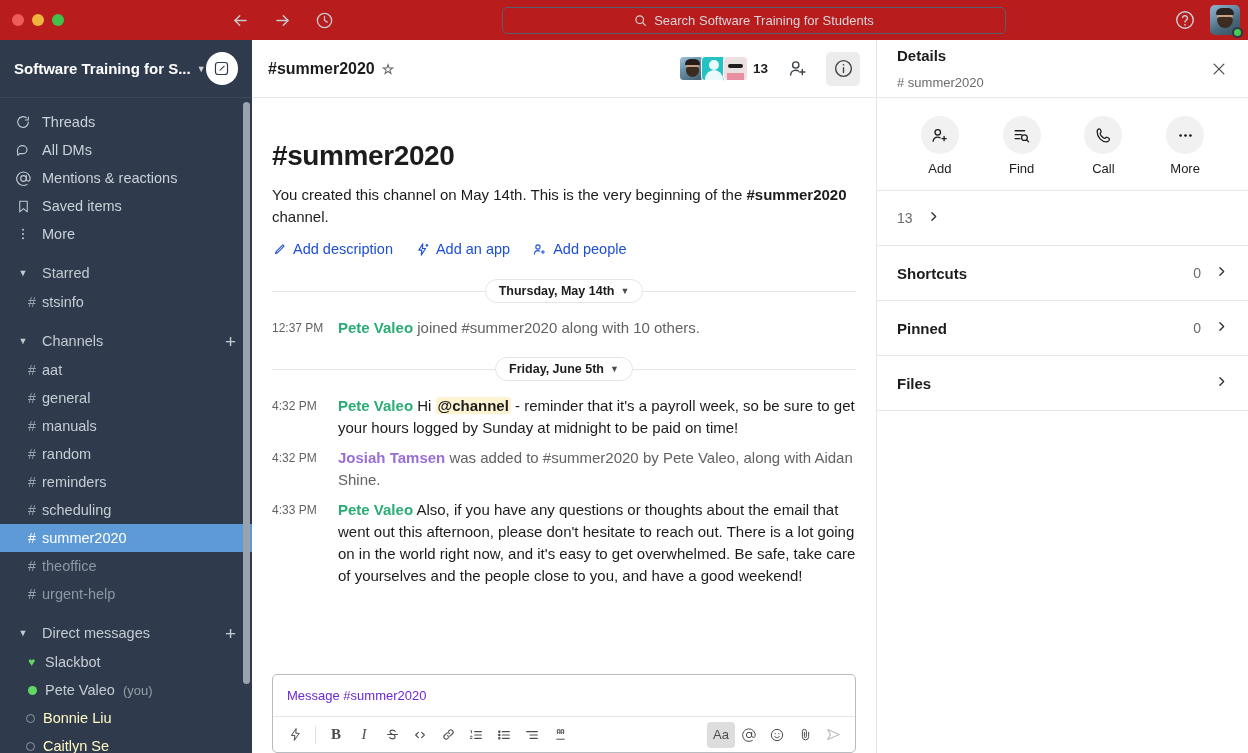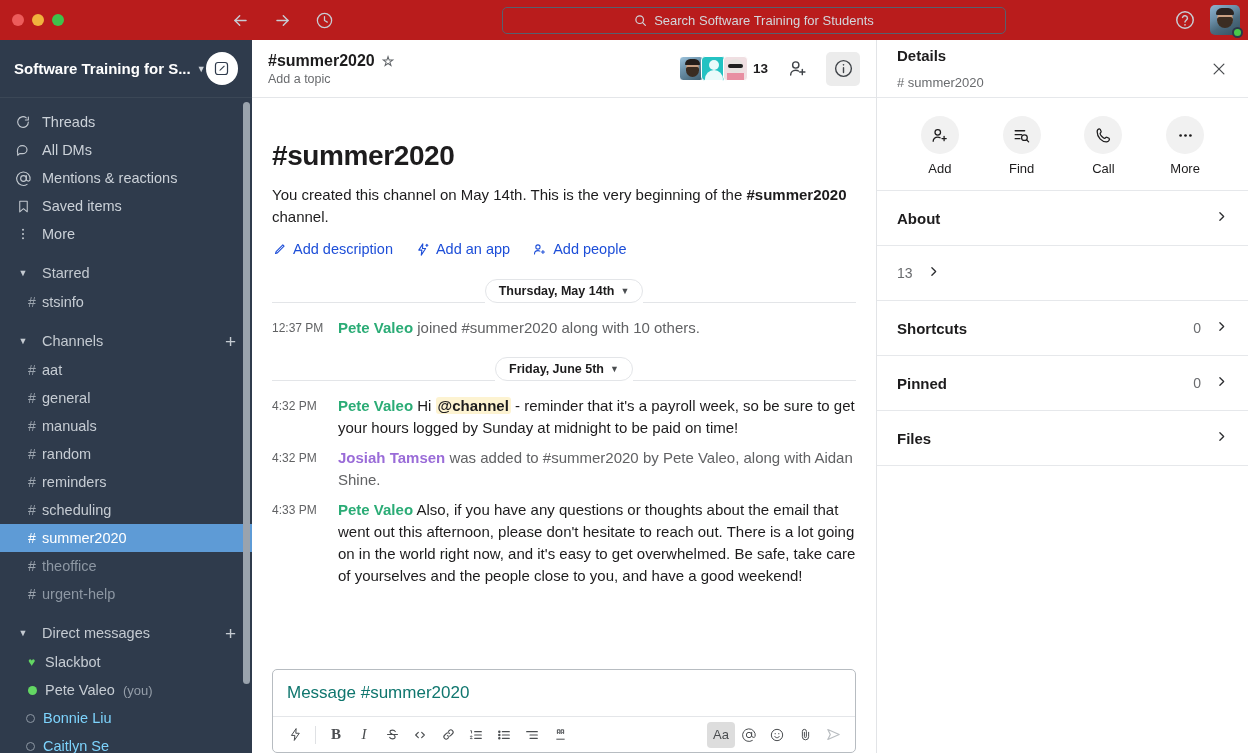--- a/index.html
+++ b/index.html
@@ -114,21 +114,21 @@
   }
   .chan-row .hash { width: 14px; color: #9ba4ae; font-size: 14px; }
   .chan-row.active { background: #5e9bd6; color: #ffffff; }
   .chan-row.active .hash { color: #ffffff; }
   .chan-row.muted { color: #8d97a3; }
 
   .dm-row {
     height: 28px; display: flex; align-items: center; gap: 8px;
     padding-left: 28px; font-size: 14.5px; color: #c6ccd3; cursor: pointer;
   }
-  .dm-row.dim { color: #7dd3fc; padding-left: 26px; }
+  .dm-row.dim { color: #fef9c3; padding-left: 26px; }
   .pres-dot { width: 9px; height: 9px; border-radius: 50%; }
   .pres-dot.online { background: #63d763; }
   .pres-dot.offline { border: 1.5px solid #8d97a3; background: transparent; }
   .heart { color: #63d763; font-size: 12px; width: 9px; }
   .you { color: #959ea9; font-size: 13px; }
 
   
   .main { flex: 1; background: #ffffff; display: flex; flex-direction: column; min-width: 0; }
   .chan-header {
     height: 58px; flex: 0 0 58px;
@@ -165,42 +165,42 @@
   .hdr-btn.sel { background: #ececec; }
 
   .msgs { flex: 1; overflow: hidden; padding: 0 20px; position: relative; }
   .intro { padding: 42px 0 0 0; }
   .intro h1 { font-size: 28px; font-weight: bold; color: #1d1c1d; letter-spacing: -0.4px; }
   .intro p { font-size: 15px; color: #1d1c1d; line-height: 1.48; margin-top: 12px; max-width: 580px; }
   .intro p b { font-weight: bold; }
   .intro-actions { display: flex; gap: 22px; margin-top: 13px; }
   .ia { display: flex; align-items: center; gap: 6px; color: #1d4ed8; font-size: 14.5px; cursor: pointer; }
 
-  .divider { display: flex; align-items: flex-end; margin: 22px 0 0 0; position: relative; }
+  .divider { display: flex; align-items: center; margin: 22px 0 0 0; position: relative; }
   .divider .line { flex: 1; height: 1px; background: #e3e5e8; }
   .divider .pill {
     border: 1px solid #e3e5e8; border-radius: 24px; background: #fff;
     padding: 4px 13px; font-size: 12.5px; font-weight: bold; color: #1d1c1d;
     display: flex; align-items: center; gap: 6px; cursor: pointer;
   }
   .divider .pill .cv { font-size: 9px; color: #4a4d50; }
 
   .msg { display: flex; padding: 8px 0 0 0; font-size: 15px; line-height: 1.46; }
   .msg .ts { width: 66px; flex: 0 0 66px; font-size: 12px; color: #616264; padding-top: 3px; text-align: left; }
   .msg .txt { flex: 1; color: #1d1c1d; max-width: 570px; }
   .uname { font-weight: bold; }
   .uname.green { color: #2bac76; }
   .uname.purple { color: #9a6cd8; }
   .sysmsg { color: #616264; }
   .mention { background: #fdf3d1; color: #1d1c1d; font-weight: bold; border-radius: 3px; padding: 0 2px; }
 
   
   .composer-wrap { padding: 8px 20px 0 20px; }
   .composer { border: 1px solid #b7bcc1; border-radius: 5px; background: #fff; }
-  .composer .inputline { padding: 13px 14px 13px 14px; font-size: 17px; color: #0f766e; }
+  .composer .inputline { padding: 13px 14px 13px 14px; font-size: 13px; color: #6d28d9; }
   .composer .tools {
     border-top: 1px solid #e4e6e9;
     height: 36px; display: flex; align-items: center; padding: 0 8px; gap: 0;
   }
   .tb { width: 28px; height: 26px; display: flex; align-items: center; justify-content: center; color: #4a4d50; cursor: pointer; border-radius: 4px; font-size: 14px; }
   .tb.bold { font-weight: bold; font-family: "Liberation Serif", serif; font-size: 15px; }
   .tb.ital { font-style: italic; font-family: "Liberation Serif", serif; font-size: 15px; }
   .tb.sel { background: #dddddd; }
   .tb.send { color: #b9bdc1; }
   .tsep { width: 1px; height: 18px; background: #dfe1e4; margin: 0 6px; }
@@ -424,21 +424,20 @@
       </div>
     </div>
 
     <div class="main">
       <div class="chan-header">
         <div class="chan-title-block">
           <div class="chan-title">
             <span>#summer2020</span>
             <span class="star">☆</span>
           </div>
-          <div class="chan-topic">Add a topic</div>
         </div>
         <div class="hdr-right">
           <div class="faces">
             <div class="face-chip fc1">
                 <div class="f"></div>
                 <div class="b"></div>
                 <div class="h"></div>
               </div>
             <div class="face-chip fc2">
                 <div class="h"></div>
@@ -694,29 +693,20 @@
                 <circle cx="5.8" cy="12" r="1.7"></circle>
                 <circle cx="12" cy="12" r="1.7"></circle>
                 <circle cx="18.2" cy="12" r="1.7"></circle>
               </svg>
           </div>
           <div class="lb">More</div>
         </div>
       </div>
 
       <div class="d-row">
-        <span class="lbl">About</span>
-        <span class="cnt"></span>
-        <span class="chev">
-          <svg width="13" height="13" viewBox="0 0 24 24" fill="none" stroke="currentColor" stroke-width="2.4" stroke-linecap="round" stroke-linejoin="round">
-              <polyline points="9 5 16 12 9 19"></polyline>
-            </svg>
-        </span>
-      </div>
-      <div class="d-row">
         <span class="cnt">13</span>
         <span class="chev">
           <svg width="13" height="13" viewBox="0 0 24 24" fill="none" stroke="currentColor" stroke-width="2.4" stroke-linecap="round" stroke-linejoin="round">
               <polyline points="9 5 16 12 9 19"></polyline>
             </svg>
         </span>
       </div>
       <div class="d-row">
         <span class="lbl">Shortcuts</span>
         <span class="cnt">0</span>

